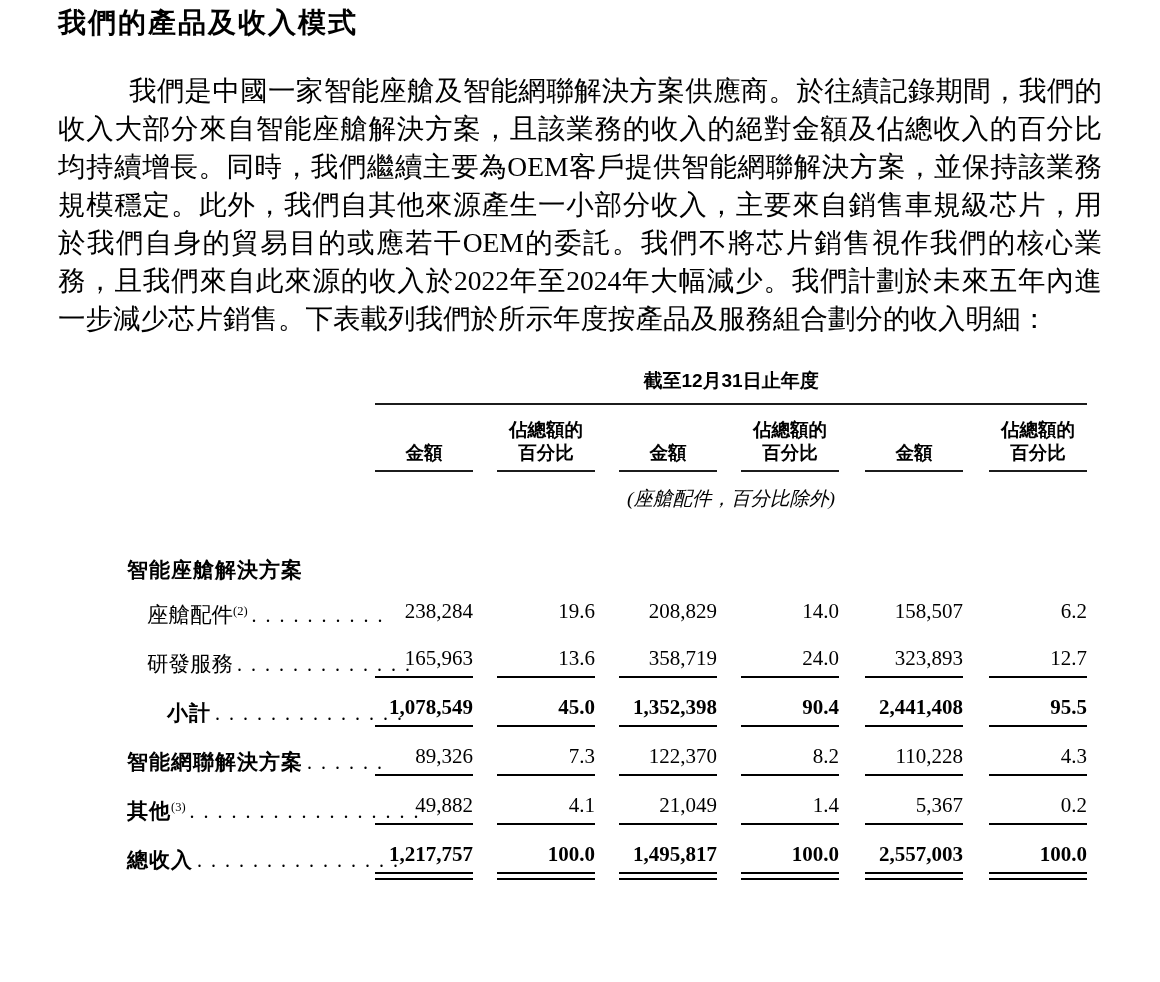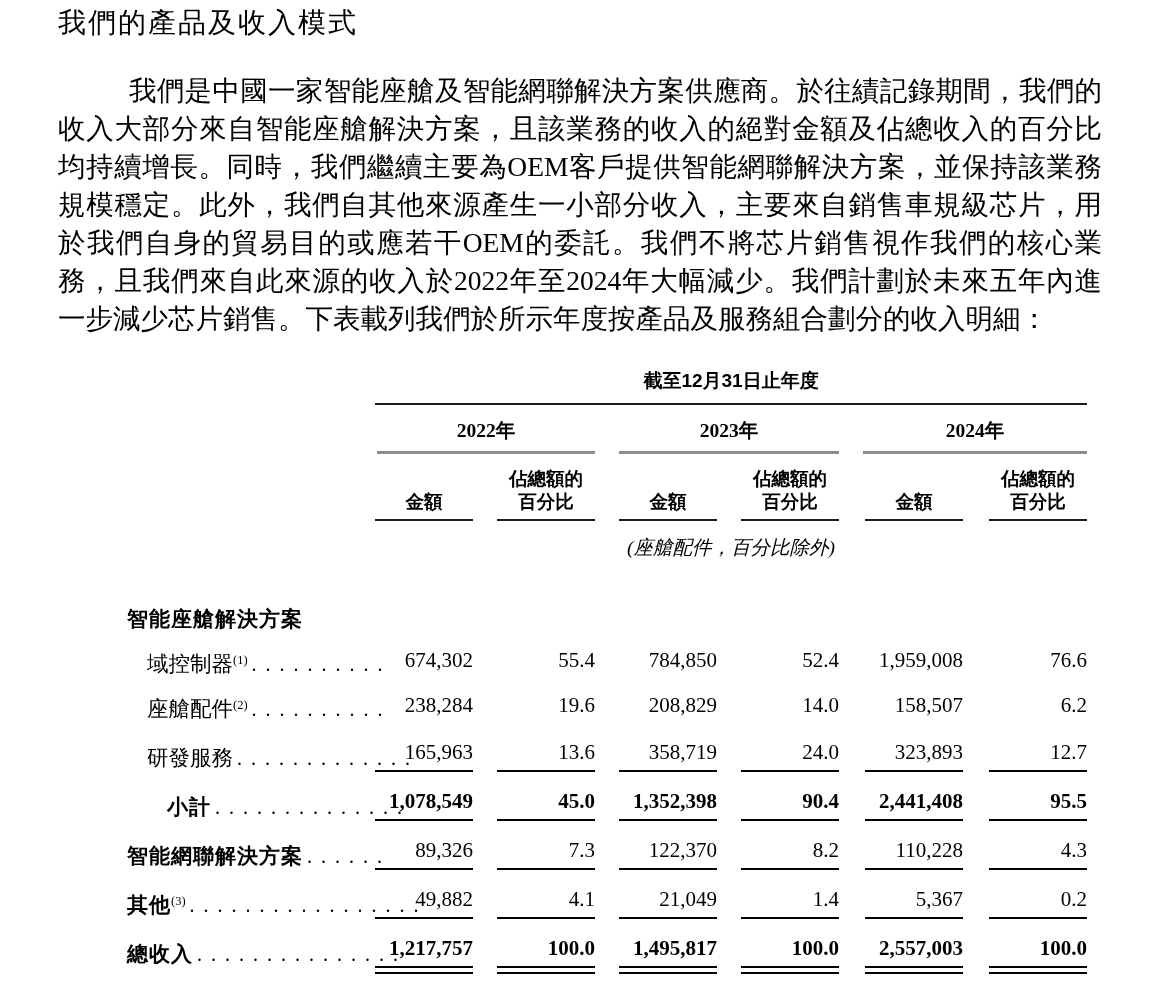--- a/index.html
+++ b/index.html
@@ -8,21 +8,21 @@
     color: #000;
     font-family: "Liberation Serif", "DejaVu Serif", serif;
     overflow: hidden;
   }
   .page { position: relative; width: 1160px; height: 982px; background: #fff; }
 
   
   .doc-title {
     position: absolute; left: 58px; top: 4px; margin: 0;
     font-family: "Liberation Sans", "DejaVu Sans", sans-serif;
-    font-weight: normal; font-size: 28px; letter-spacing: 2px; text-align: center;
+    font-weight: bold; font-size: 28px; letter-spacing: 2px; text-align: center;
   }
   .intro {
     position: absolute; left: 58px; top: 72px; width: 1044px;
     font-size: 27.5px; line-height: 38px;
     text-align: justify; text-indent: 71px;
     margin: 0;
   }
 
   
   table.rev {
@@ -119,32 +119,20 @@
     </colgroup>
     <thead>
       <tr>
         <td></td>
         <th class="period" colspan="6">
           <div class="period-inner">截至12月31日止年度</div>
         </th>
       </tr>
       <tr>
         <td></td>
-        <th class="year first" colspan="2">
-          <div class="year-inner">2022年</div>
-        </th>
-        <th class="year" colspan="2">
-          <div class="year-inner">2023年</div>
-        </th>
-        <th class="year" colspan="2">
-          <div class="year-inner">2024年</div>
-        </th>
-      </tr>
-      <tr>
-        <td></td>
         <th class="colhead">
           <span class="ch-wrap"><span>金額</span></span>
         </th>
         <th class="colhead">
           <span class="ch-wrap"><span>佔總額的</span><br><span>百分比</span></span>
         </th>
         <th class="colhead">
           <span class="ch-wrap"><span>金額</span></span>
         </th>
         <th class="colhead">
@@ -163,31 +151,20 @@
       </tr>
     </thead>
     <tbody>
 
       <tr class="brow gap-top">
         <td class="lbl" colspan="7">
           <span class="lname sans">智能座艙解決方案</span>
         </td>
       </tr>
 
-      <tr class="brow">
-        <td class="lbl ind1">
-          <span class="lname">域控制器</span><sup>(1)</sup><span class="dots">. . . . . . . . . .</span>
-        </td>
-        <td class="val"><span class="cw">674,302</span></td>
-        <td class="val"><span class="cw">55.4</span></td>
-        <td class="val"><span class="cw">784,850</span></td>
-        <td class="val"><span class="cw">52.4</span></td>
-        <td class="val"><span class="cw">1,959,008</span></td>
-        <td class="val"><span class="cw">76.6</span></td>
-      </tr>
 
       <tr class="brow">
         <td class="lbl ind1">
           <span class="lname">座艙配件</span><sup>(2)</sup><span class="dots">. . . . . . . . . .</span>
         </td>
         <td class="val"><span class="cw">238,284</span></td>
         <td class="val"><span class="cw">19.6</span></td>
         <td class="val"><span class="cw">208,829</span></td>
         <td class="val"><span class="cw">14.0</span></td>
         <td class="val"><span class="cw">158,507</span></td>

